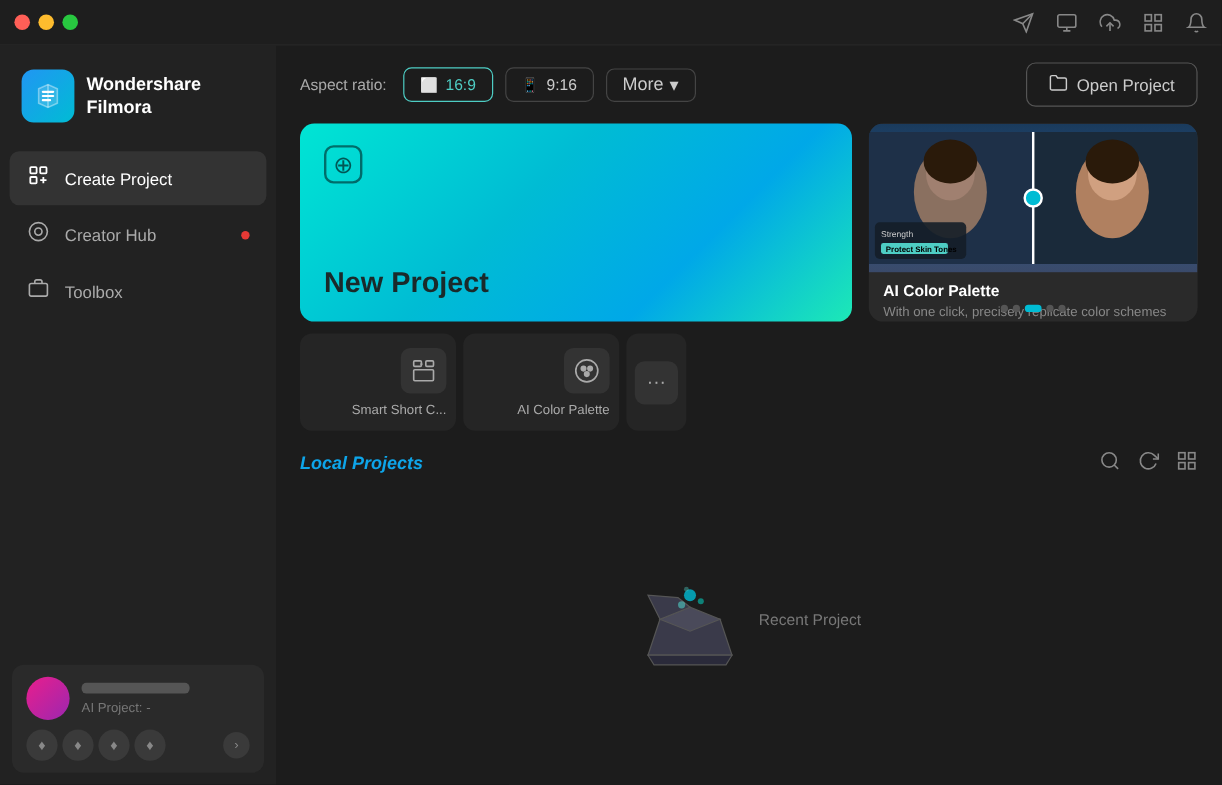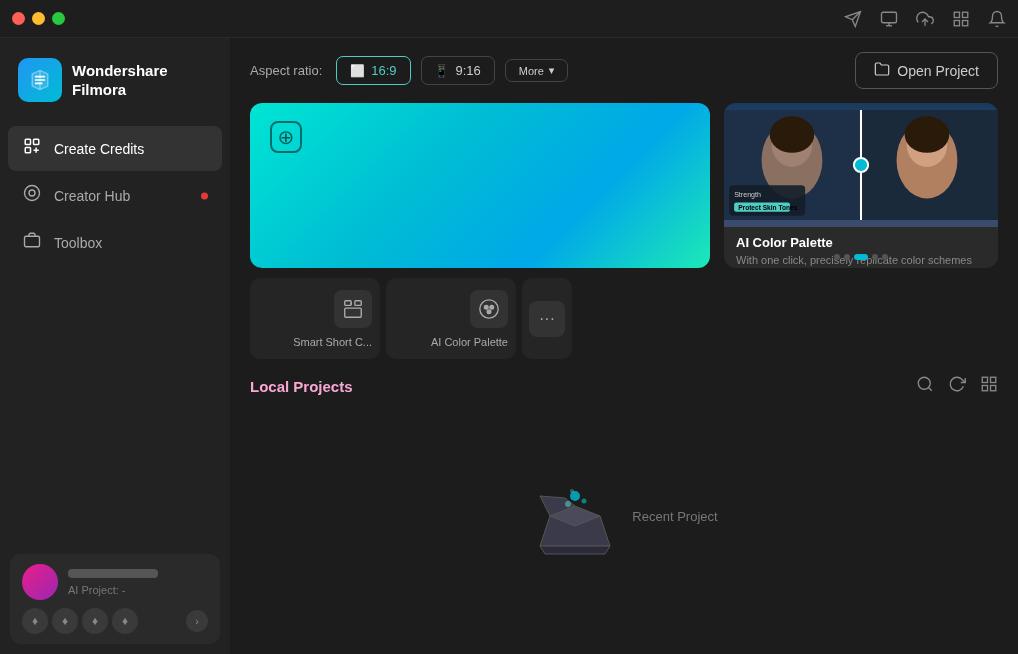--- a/index.html
+++ b/index.html
@@ -241,21 +241,21 @@
     }
     .more-btn {
       display: flex;
       align-items: center;
       gap: 5px;
       padding: 4px 13px;
       border-radius: 7px;
       border: 1.5px solid #444;
       background: transparent;
       color: #ccc;
-      font-size: 11px;
+      font-size: 15px;
       cursor: pointer;
     }
     .open-project-btn {
       margin-left: auto;
       display: flex;
       align-items: center;
       gap: 7px;
       padding: 8px 18px;
       border-radius: 8px;
       border: 1.5px solid #555;
@@ -419,21 +419,22 @@
     
     .local-projects-header {
       display: flex;
       align-items: center;
       padding: 16px 20px 10px;
       flex-shrink: 0;
     }
     .local-projects-title {
       font-size: 15px;
       font-weight: 600;
-      color: #f9a8d4;
+      color: #0ea5e9;
+      font-style: italic;
     }
     .local-projects-actions {
       margin-left: auto;
       display: flex;
       gap: 14px;
       align-items: center;
     }
     .action-icon {
       font-size: 17px;
       color: #888;
@@ -523,21 +524,21 @@
 
       <div class="nav-item active">
         <span class="nav-icon">
           <svg width="18" height="18" viewBox="0 0 24 24" fill="none" stroke="currentColor" stroke-width="2">
             <rect x="3" y="3" width="7" height="7" rx="1"></rect>
               <rect x="14" y="3" width="7" height="7" rx="1"></rect>
             <rect x="3" y="14" width="7" height="7" rx="1"></rect>
               <path d="M14 17.5 H21 M17.5 14 V21"></path>
           </svg>
         </span>
-        <span>Create Credits</span>
+        <span>Create Project</span>
       </div>
 
 
       <div class="nav-item">
         <span class="nav-icon">
           <svg width="18" height="18" viewBox="0 0 24 24" fill="none" stroke="currentColor" stroke-width="1.8">
             <circle cx="12" cy="12" r="10"></circle>
               <circle cx="12" cy="12" r="4"></circle>
           </svg>
         </span>
@@ -597,20 +598,21 @@
           </svg>
         </span>
         <span>Open Project</span>
       </button>
     </div>
 
     <div class="cards-area">
 
       <div class="new-project-card">
         <div class="new-project-plus">⊕</div>
+        <div class="new-project-label">New Project</div>
       </div>
 
       <div class="feature-card">
         <div class="feature-card-img">
 
           <div class="face-bg">
             <svg width="100%" height="110" viewBox="0 0 270 110" preserveAspectRatio="xMidYMid slice">
 
               <rect width="270" height="110" fill="#1a2a3a"></rect>
               <rect x="0" y="60" width="130" height="50" fill="#223344"></rect>

